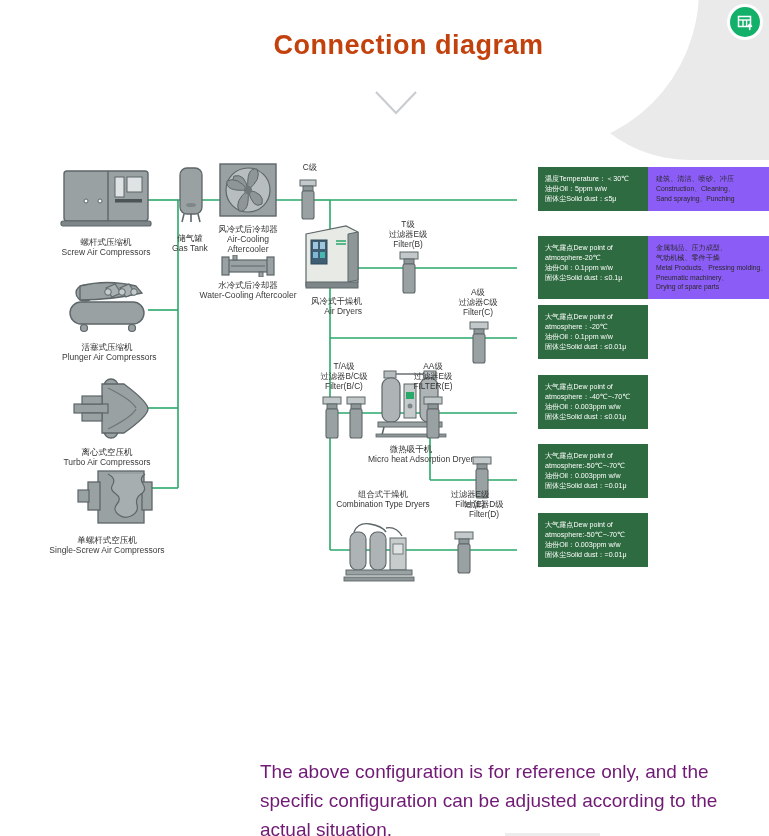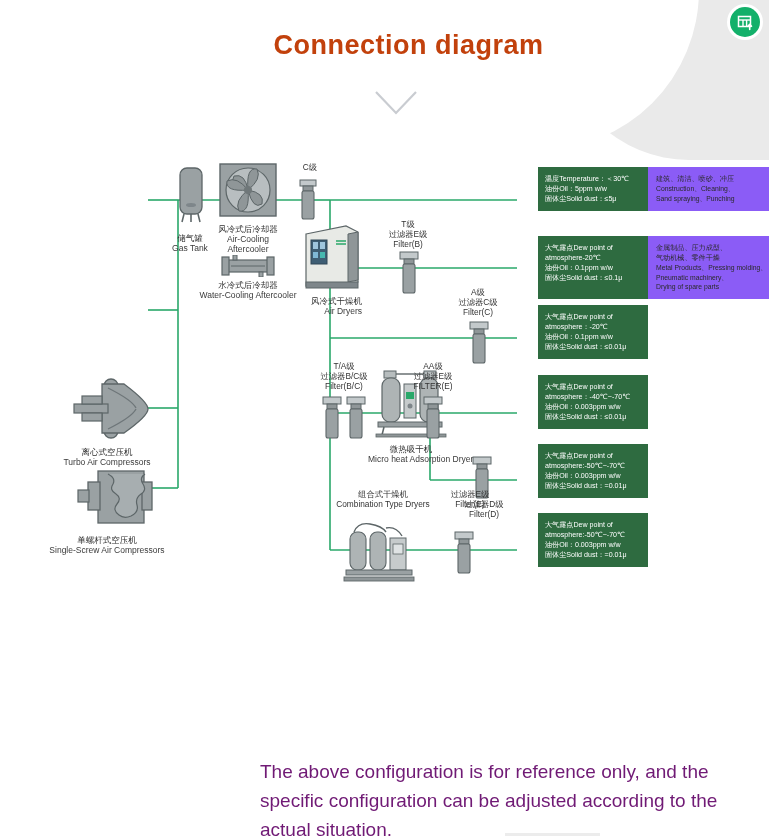--- a/index.html
+++ b/index.html
@@ -119,21 +119,55 @@
       <line x1="430" y1="263" x2="517" y2="263"></line>
 
       <line x1="430" y1="263" x2="430" y2="330"></line>
       <line x1="430" y1="330" x2="517" y2="330"></line>
 
       <line x1="330" y1="400" x2="460" y2="400"></line>
       <line x1="460" y1="400" x2="517" y2="400"></line>
     </g>
   </svg>
 
-
+  <div class="node" style="left:60px;top:18px;width:92px;">
+    <svg width="92" height="62" viewBox="0 0 92 62">
+      <rect x="4" y="3" width="84" height="50" rx="3" fill="#9aa1a3" stroke="#5d6668" stroke-width="1.4"></rect>
+      <line x1="48" y1="3" x2="48" y2="53" stroke="#5d6668" stroke-width="1.4"></line>
+      <rect x="55" y="9" width="9" height="20" fill="#dfe3e4" stroke="#5d6668" stroke-width="1"></rect>
+      <rect x="67" y="9" width="15" height="15" fill="#dfe3e4" stroke="#5d6668" stroke-width="1"></rect>
+      <rect x="55" y="31" width="27" height="3.5" fill="#4c5456"></rect>
+      <circle cx="26" cy="33" r="2" fill="#fff" stroke="#5d6668"></circle>
+      <circle cx="40" cy="33" r="2" fill="#fff" stroke="#5d6668"></circle>
+      <rect x="1" y="53" width="90" height="5" rx="2" fill="#7e868a" stroke="#5d6668" stroke-width="1.2"></rect>
+    </svg>
+    <div class="cap" style="margin-top:3px;">
+      <div class="cn">螺杆式压缩机</div>
+      <div class="en">Screw Air Compressors</div>
+    </div>
+  </div>
+
+  <div class="node" style="left:62px;top:130px;width:90px;">
+    <svg width="90" height="55" viewBox="0 0 90 55">
+      <ellipse cx="23" cy="13" rx="9" ry="8" fill="#9aa1a3" stroke="#5d6668" stroke-width="1.3"></ellipse>
+      <path d="M18 6 Q45 -1 74 6 L80 13 Q50 20 18 20 Z" fill="#9aa1a3" stroke="#5d6668" stroke-width="1.3"></path>
+      <path d="M44 8 l9 -4 l6 9 l-9 4 Z" fill="#a9b0b2" stroke="#5d6668" stroke-width="1.1"></path>
+      <path d="M58 8 l9 -4 l6 9 l-9 4 Z" fill="#a9b0b2" stroke="#5d6668" stroke-width="1.1"></path>
+      <circle cx="46" cy="12" r="3.3" fill="#c4cacb" stroke="#5d6668"></circle>
+      <circle cx="60" cy="12" r="3.3" fill="#c4cacb" stroke="#5d6668"></circle>
+      <circle cx="72" cy="12" r="3.3" fill="#c4cacb" stroke="#5d6668"></circle>
+      <rect x="8" y="22" width="74" height="22" rx="11" fill="#9aa1a3" stroke="#5d6668" stroke-width="1.4"></rect>
+      <circle cx="22" cy="48" r="3.5" fill="#9aa1a3" stroke="#5d6668" stroke-width="1.2"></circle>
+      <circle cx="70" cy="48" r="3.5" fill="#9aa1a3" stroke="#5d6668" stroke-width="1.2"></circle>
+    </svg>
+    <div class="cap" style="margin-top:3px;">
+      <div class="cn">活塞式压缩机</div>
+      <div class="en">Plunger Air Compressors</div>
+    </div>
+  </div>
 
   <div class="node" style="left:62px;top:228px;width:90px;">
     <svg width="90" height="62" viewBox="0 0 90 62">
       <circle cx="49" cy="8" r="7" fill="#9aa1a3" stroke="#5d6668" stroke-width="1.3"></circle>
       <circle cx="49" cy="53" r="7" fill="#9aa1a3" stroke="#5d6668" stroke-width="1.3"></circle>
       <path d="M40 6 L62 6 Q86 24 86 31 Q86 38 62 55 L40 55 Z" fill="#9aa1a3" stroke="#5d6668" stroke-width="1.3"></path>
       <path d="M46 10 Q70 22 74 30 M46 51 Q70 39 74 31" fill="none" stroke="#6e7679" stroke-width="1.3"></path>
       <rect x="12" y="26" width="34" height="9" fill="#9aa1a3" stroke="#5d6668" stroke-width="1.2"></rect>
       <rect x="20" y="18" width="20" height="8" fill="#9aa1a3" stroke="#5d6668" stroke-width="1.2"></rect>
       <rect x="20" y="35" width="20" height="8" fill="#9aa1a3" stroke="#5d6668" stroke-width="1.2"></rect>

